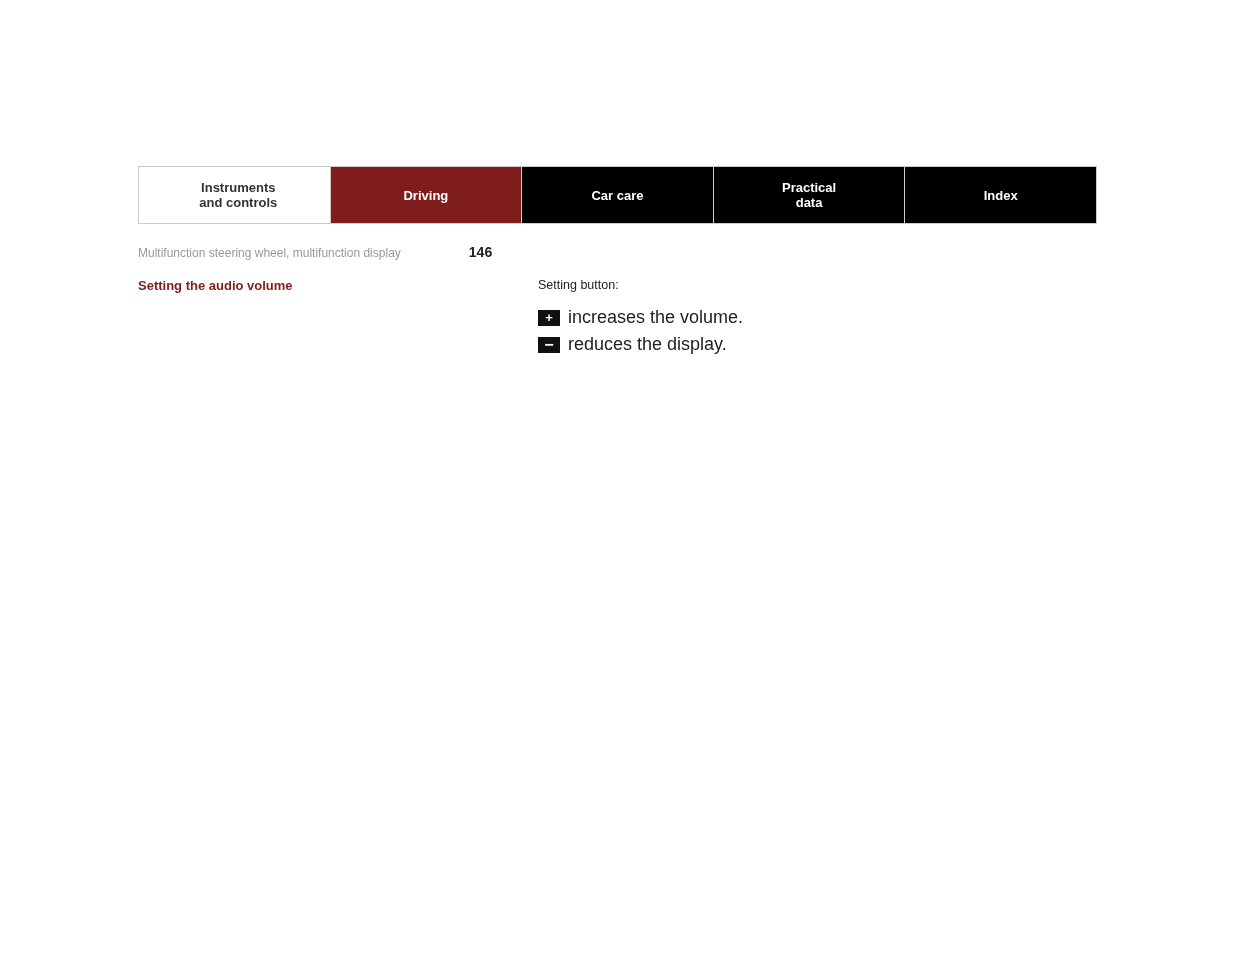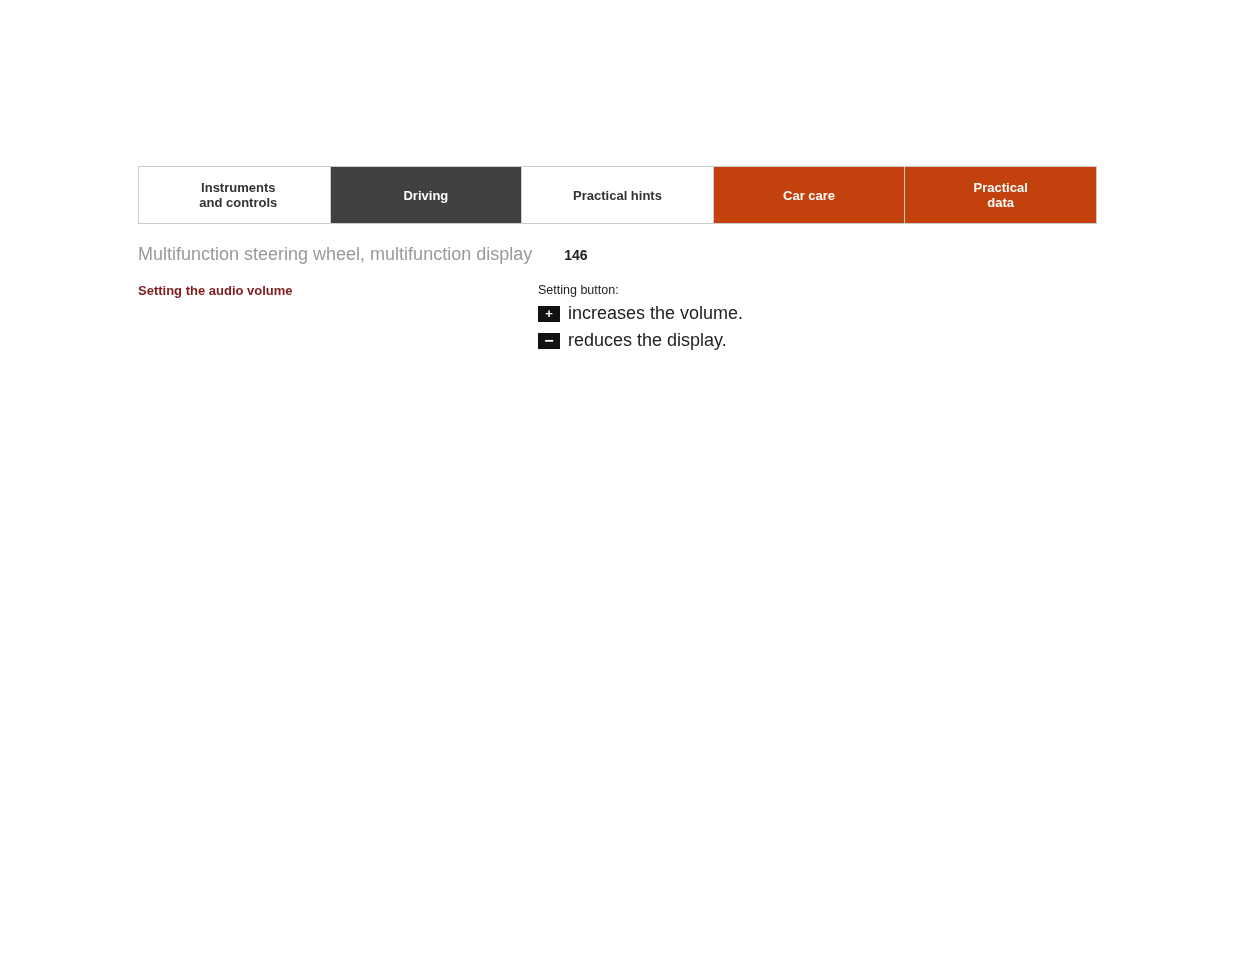--- a/index.html
+++ b/index.html
@@ -34,54 +34,54 @@
     .nav-item:last-child {
       border-right: none;
     }
 
     .nav-item.active {
       background: #555;
       color: #fff;
     }
 
     .nav-item.highlight {
-      background: #404040;
+      background: #7f1d1d;
       color: #fff;
     }
 
     .nav-item.white {
       background: #fff;
       color: #333;
     }
 
     .nav-item.light-gray {
-      background: #c2410c;
+      background: #000000;
       color: #fff;
       align-items: center;
     }
 
     .content-area {
       margin: 0 138px;
       padding: 10px 0;
     }
 
     .breadcrumb-row {
       display: flex;
       align-items: baseline;
       padding: 10px 0 8px 0;
       border-bottom: none;
     }
 
     .breadcrumb-text {
       color: #999;
-      font-size: 18px;
+      font-size: 12px;
     }
 
     .page-number {
-      margin-left: 32px;
+      margin-left: 68px;
       font-weight: bold;
       font-size: 14px;
       color: #222;
     }
 
     .main-content {
       display: flex;
       margin-top: 10px;
     }
 
@@ -104,21 +104,21 @@
 
     .body-text {
       font-size: 12.5px;
       line-height: 1.55;
       color: #222;
     }
 
     .setting-button-label {
       font-size: 12.5px;
       color: #222;
-      margin-bottom: 6px;
+      margin-bottom: 15px;
     }
 
     .button-row {
       display: flex;
       align-items: center;
       margin-bottom: 6px;
     }
 
     .btn-icon {
       display: inline-flex;
@@ -143,29 +143,29 @@
 <body>
 
 <nav class="nav-bar">
   <div class="nav-item white">
     <span style="white-space:pre-line; font-weight:bold; font-size:13px; color:#333;margin-left:8px;">Instruments
 and controls</span>
   </div>
   <div class="nav-item highlight">
     <span>Driving</span>
   </div>
-  <div class="nav-item white">
-    <span>Practical hints</span>
-  </div>
   <div class="nav-item light-gray">
     <span>Car care</span>
   </div>
   <div class="nav-item light-gray">
     <span style="white-space:pre-line;">Practical
 data</span>
+  </div>
+  <div class="nav-item light-gray">
+    <span>Index</span>
   </div>
 </nav>
 
 <div class="content-area">
   <div class="breadcrumb-row">
     <span class="breadcrumb-text">Multifunction steering wheel, multifunction display</span>
     <span class="page-number">146</span>
   </div>
 
   <div class="main-content">

